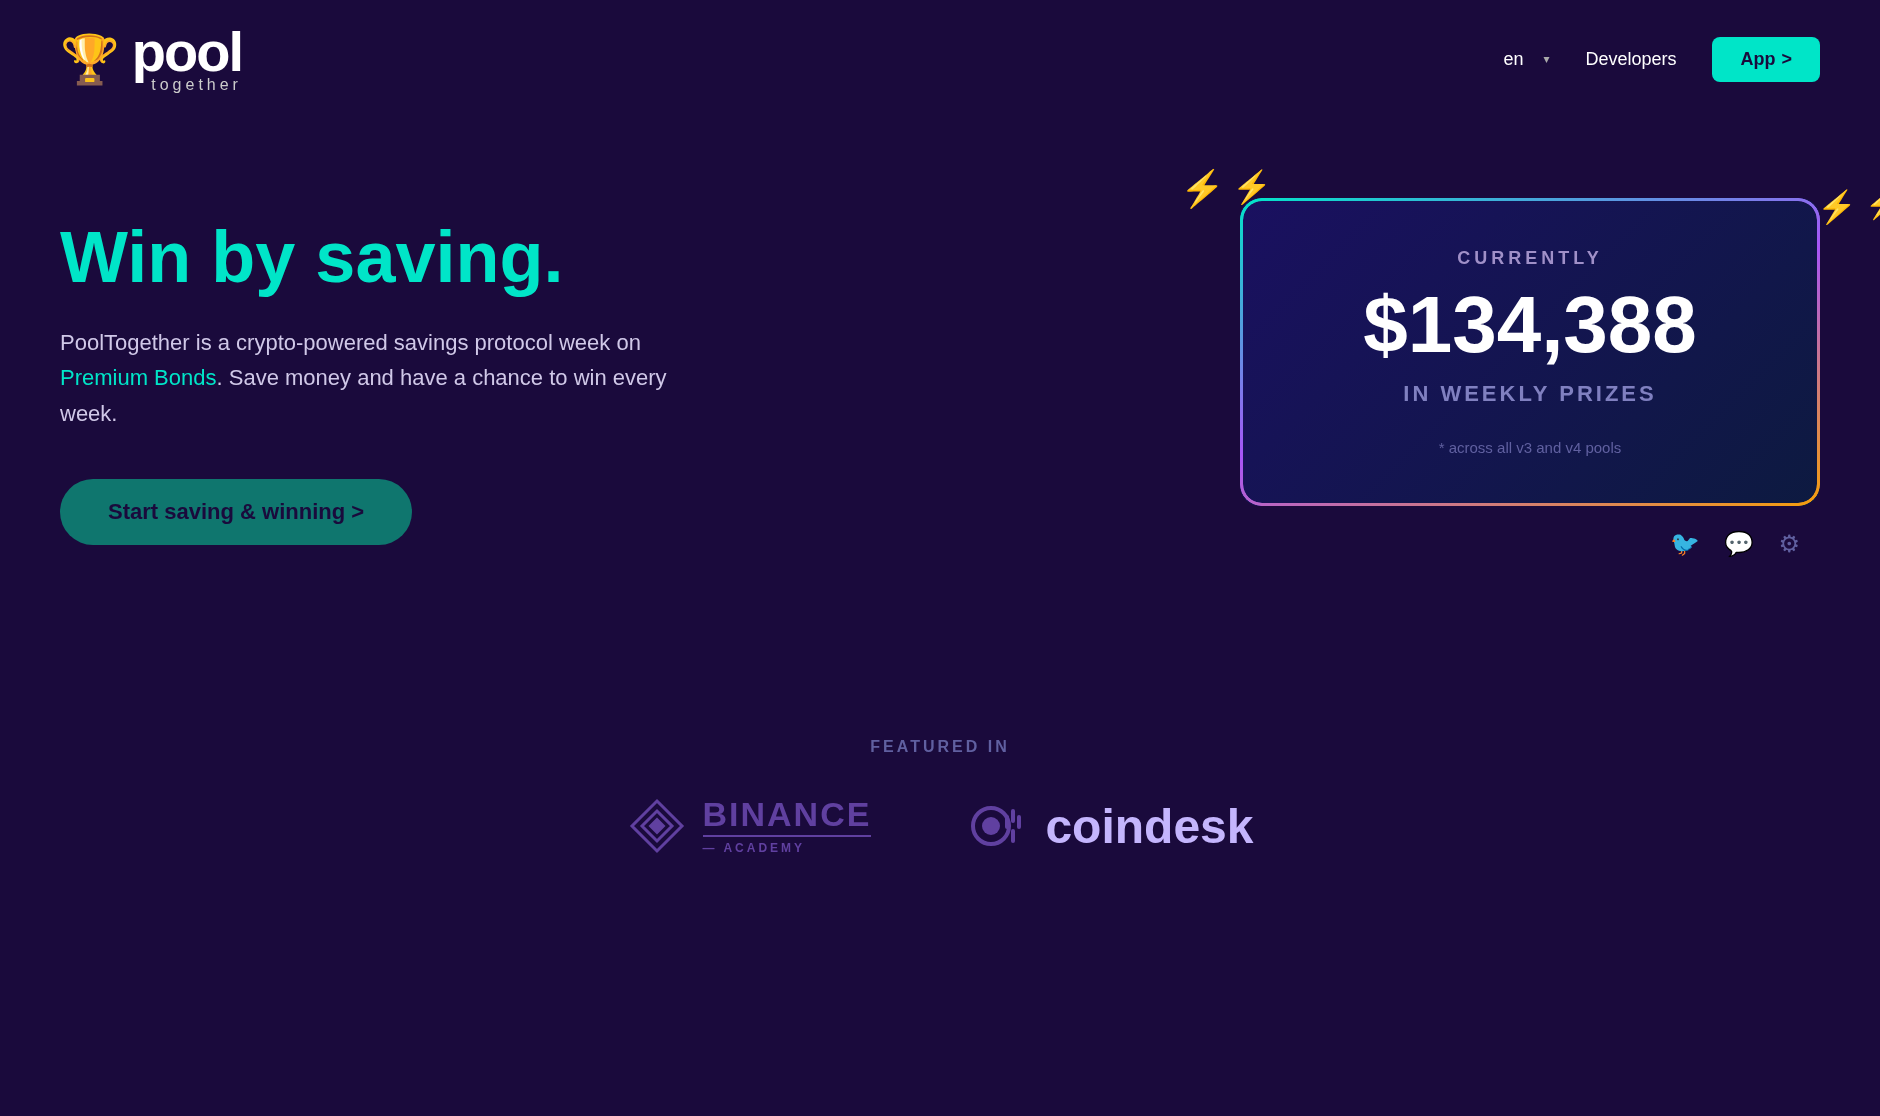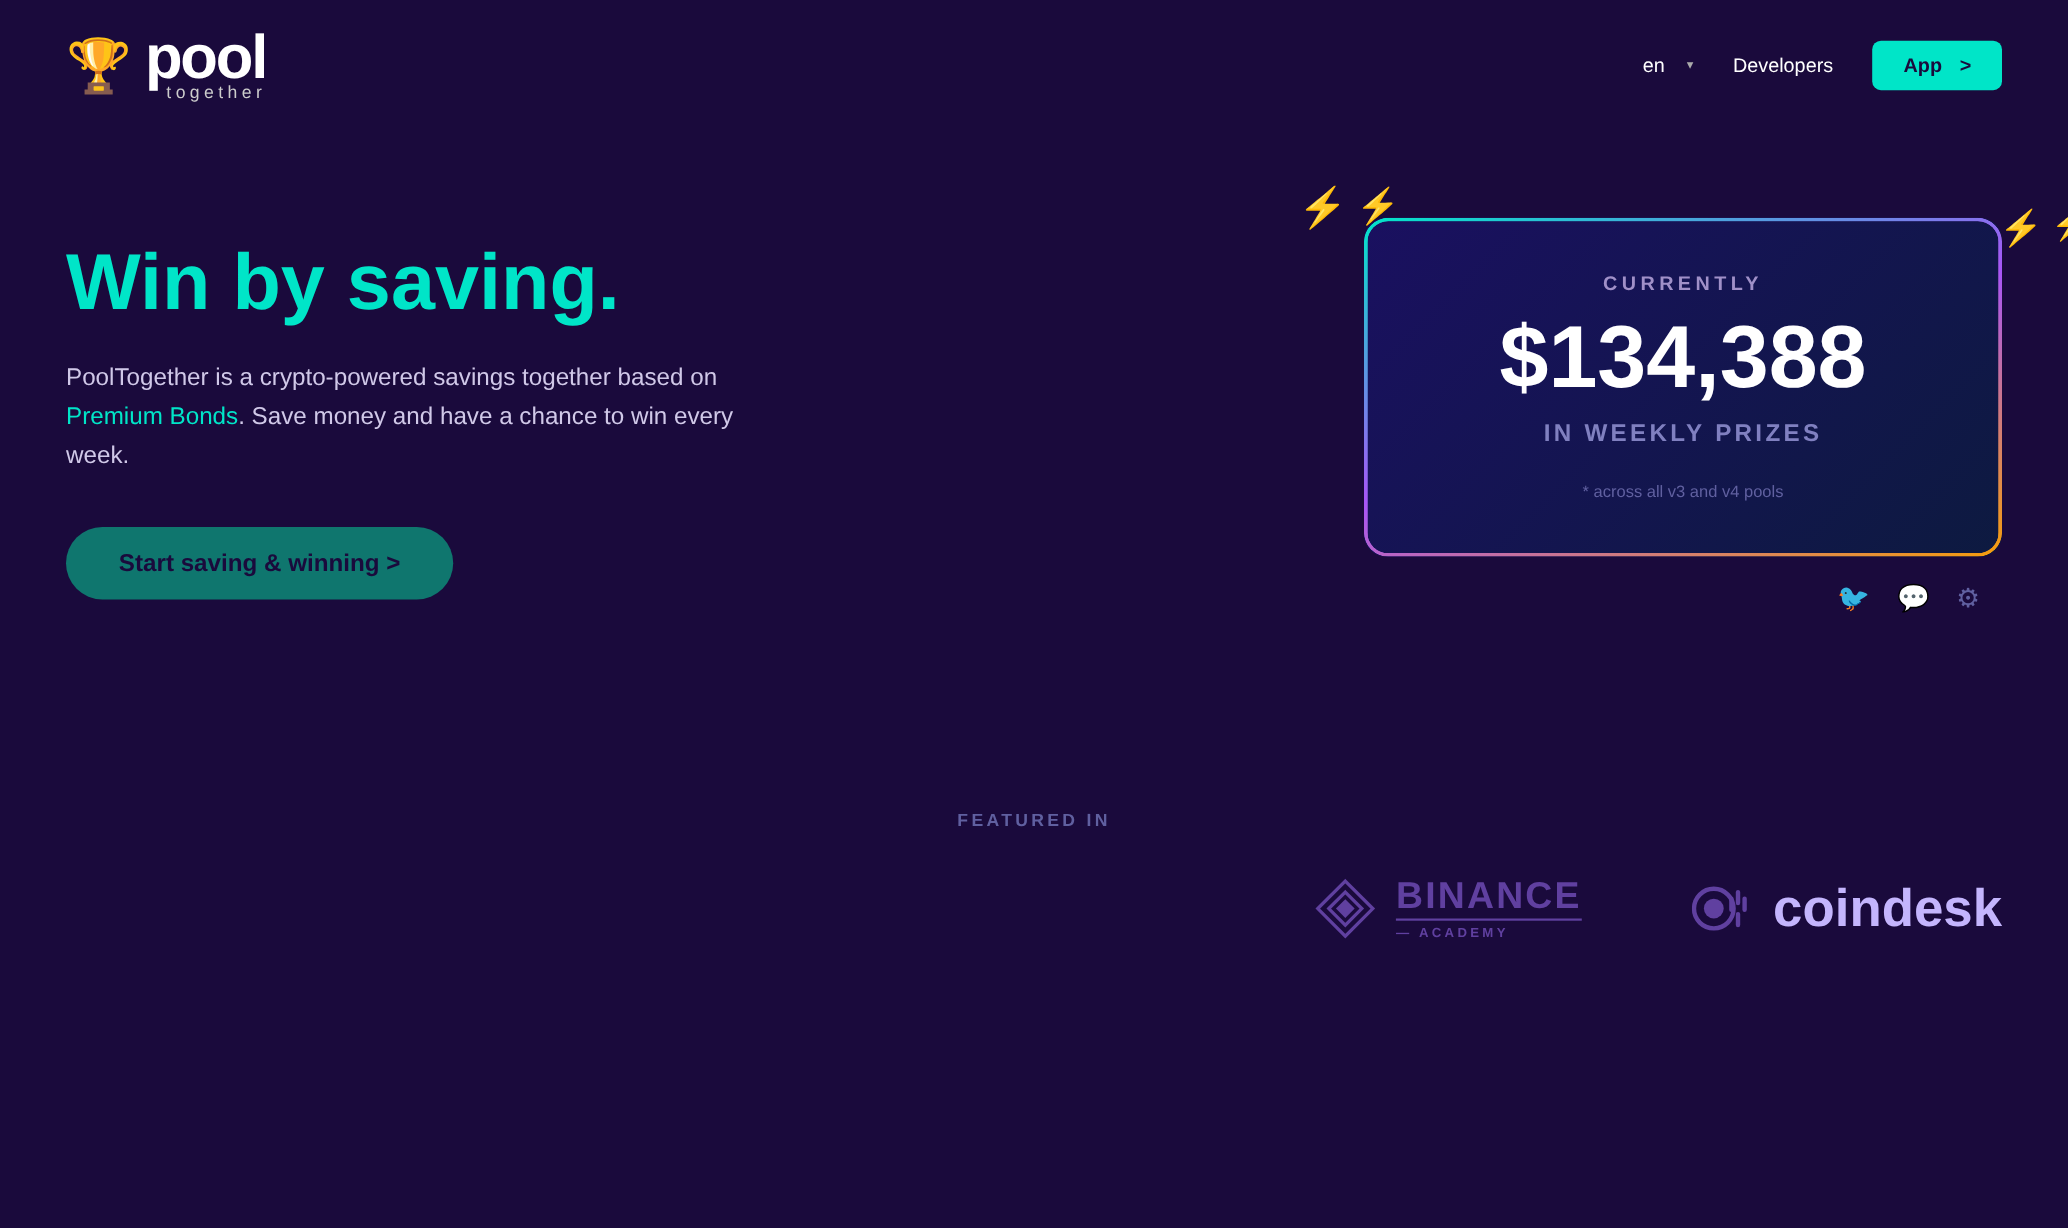--- a/index.html
+++ b/index.html
@@ -83,21 +83,21 @@
       background-color: #00e5c8;
       color: #1a0a3c;
       font-weight: 800;
       font-size: 18px;
       padding: 12px 28px;
       border-radius: 8px;
       border: none;
       cursor: pointer;
       display: flex;
       align-items: center;
-      gap: 16px;
+      gap: 6px;
     }
 
     
     .hero {
       display: flex;
       align-items: flex-start;
       justify-content: space-between;
       padding: 60px 60px 40px 60px;
       min-height: 600px;
     }
@@ -262,21 +262,21 @@
       font-weight: 700;
       letter-spacing: 3px;
       color: #6060a0;
       text-transform: uppercase;
       margin-bottom: 40px;
     }
 
     .featured-logos {
       display: flex;
       align-items: center;
-      justify-content: flex-end;
+      justify-content: center;
       gap: 100px;
       margin-top: 14px;
     }
 
     .featured-logo {
       display: flex;
       align-items: center;
       gap: 14px;
       color: #6040a0;
     }
@@ -357,21 +357,21 @@
       <span>App</span>
       <span>&gt;</span>
     </button>
   </div>
 </nav>
 
 <section class="hero">
   <div class="hero-left">
     <h1 class="hero-headline">Win by saving.</h1>
     <p class="hero-description">
-      <span>PoolTogether is a crypto-powered savings together based on </span><a>Premium Bonds</a><span>. Save money and have a chance to win every week.</span>
+      <span>PoolTogether is a crypto-powered savings protocol week on </span><a>Premium Bonds</a><span>. Save money and have a chance to win every week.</span>
     </p>
     <button class="cta-button">Start saving &amp; winning &gt;</button>
   </div>
 
   <div class="hero-right">
 
     <div class="lightning-tl">
       <span class="bolt-orange">⚡</span>
       <span class="bolt-teal">⚡</span>
     </div>

